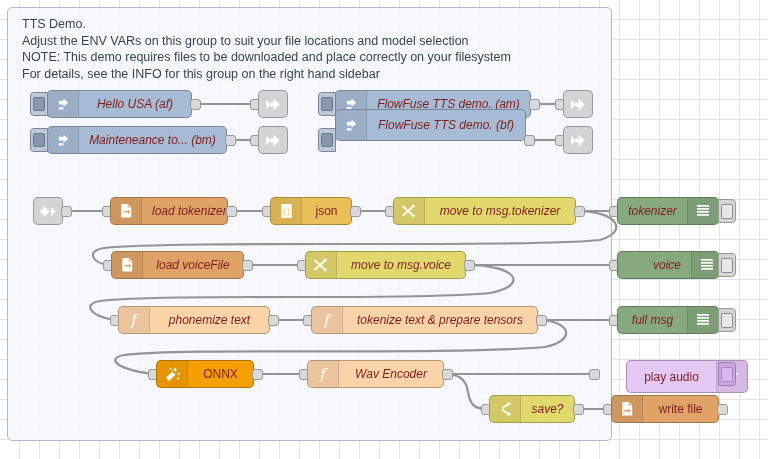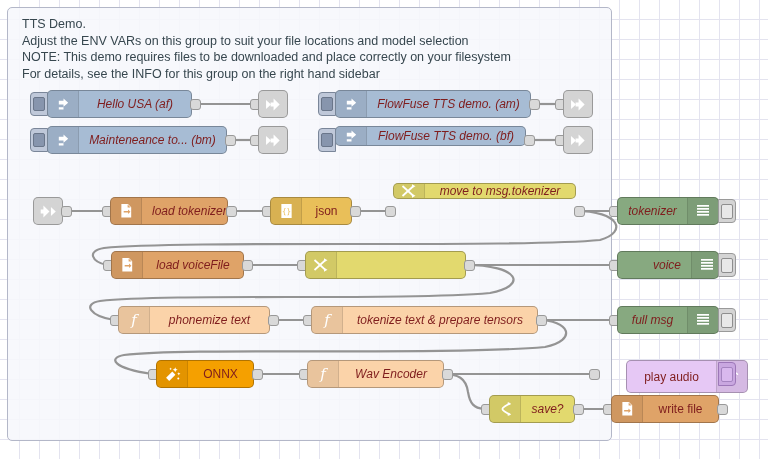--- a/index.html
+++ b/index.html
@@ -181,21 +181,21 @@
           <path fill="#fff" d="M3 11h5v2.2H3z"></path>
         </svg>
     </div>
     <div class="lbl it c">FlowFuse TTS demo. (am)</div>
   </div>
   <div class="port" style="left:529px;top:99px;"></div>
 
   <div class="injbtn" style="left:318px;top:128px;">
       <i></i>
     </div>
-  <div class="node" style="left:335px;top:126px;width:191px;height:20px;background:#a7bcd4;justify-content:center;">
+  <div class="node" style="left:335px;top:109px;width:191px;height:32px;background:#a7bcd4;justify-content:center;">
     <div class="ic">
       <svg class="gi" width="15" height="15" viewBox="0 0 16 16">
           <path fill="#fff" d="M3 4h5V1.5L13 6 8 10.5V8H3z"></path>
           <path fill="#fff" d="M3 11h5v2.2H3z"></path>
         </svg>
     </div>
     <div class="lbl it c">FlowFuse TTS demo. (bf)</div>
   </div>
   <div class="port" style="left:524px;top:135px;"></div>
 
@@ -268,21 +268,21 @@
       <svg class="gi" width="15" height="16" viewBox="0 0 16 17">
           <path fill="#fff" d="M2.5 1h11v15h-11z"></path>
           <text x="8" y="11.4" font-size="8" font-family="DejaVu Sans Mono, monospace" fill="#e9bf59" text-anchor="middle">{}</text>
         </svg>
     </div>
     <div class="lbl c">json</div>
   </div>
   <div class="port" style="left:350px;top:206px;"></div>
 
   <div class="port" style="left:385px;top:206px;"></div>
-  <div class="node" style="left:393px;top:183px;width:183px;height:16px;background:#e2d96e;">
+  <div class="node" style="left:393px;top:197px;width:183px;height:28px;background:#e2d96e;">
     <div class="ic">
       <svg class="gi" width="16" height="16" viewBox="0 0 16 16">
           <path fill="none" stroke="#fff" stroke-width="1.7" d="M1.5 3 L7 8 L12.5 13"></path>
           <path fill="none" stroke="#fff" stroke-width="1.7" d="M1.5 13 L7 8 L12.5 3"></path>
           <path fill="#fff" d="M11 1.3 L14.5 3.2 L11 5.1z"></path>
           <path fill="#fff" d="M11 10.9 L14.5 12.8 L11 14.7z"></path>
         </svg>
     </div>
     <div class="lbl it c">move to msg.tokenizer</div>
   </div>
@@ -322,20 +322,21 @@
   <div class="port" style="left:297px;top:260px;"></div>
   <div class="node" style="left:305px;top:251px;width:161px;height:28px;background:#e2d96e;">
     <div class="ic">
       <svg class="gi" width="16" height="16" viewBox="0 0 16 16">
           <path fill="none" stroke="#fff" stroke-width="1.7" d="M1.5 3 L7 8 L12.5 13"></path>
           <path fill="none" stroke="#fff" stroke-width="1.7" d="M1.5 13 L7 8 L12.5 3"></path>
           <path fill="#fff" d="M11 1.3 L14.5 3.2 L11 5.1z"></path>
           <path fill="#fff" d="M11 10.9 L14.5 12.8 L11 14.7z"></path>
         </svg>
     </div>
+    <div class="lbl it c">move to msg.voice</div>
   </div>
   <div class="port" style="left:464px;top:260px;"></div>
 
   <div class="port" style="left:609px;top:260px;"></div>
   <div class="node" style="left:617px;top:251px;width:102px;height:28px;background:#87a980;padding-left:25px;">
     <div class="lbl it c">voice</div>
     <div class="ic right">
       <svg class="gi" width="14" height="14" viewBox="0 0 14 14">
           <g fill="#fff">
             <rect x="1" y="1" width="12" height="1.7"></rect>

